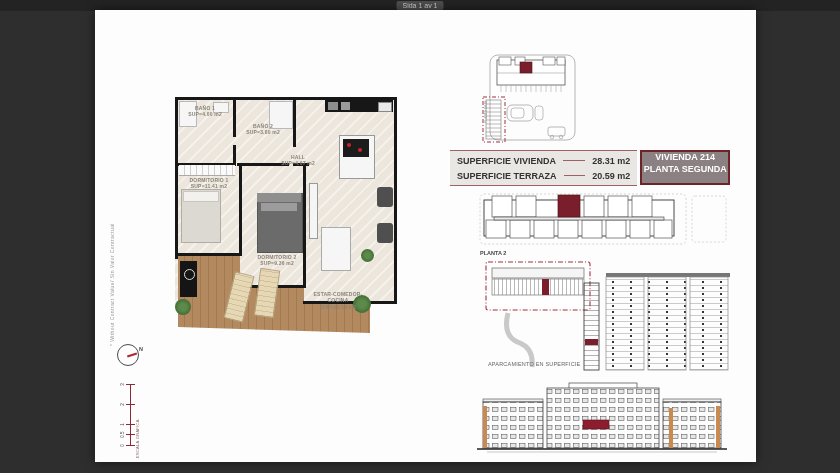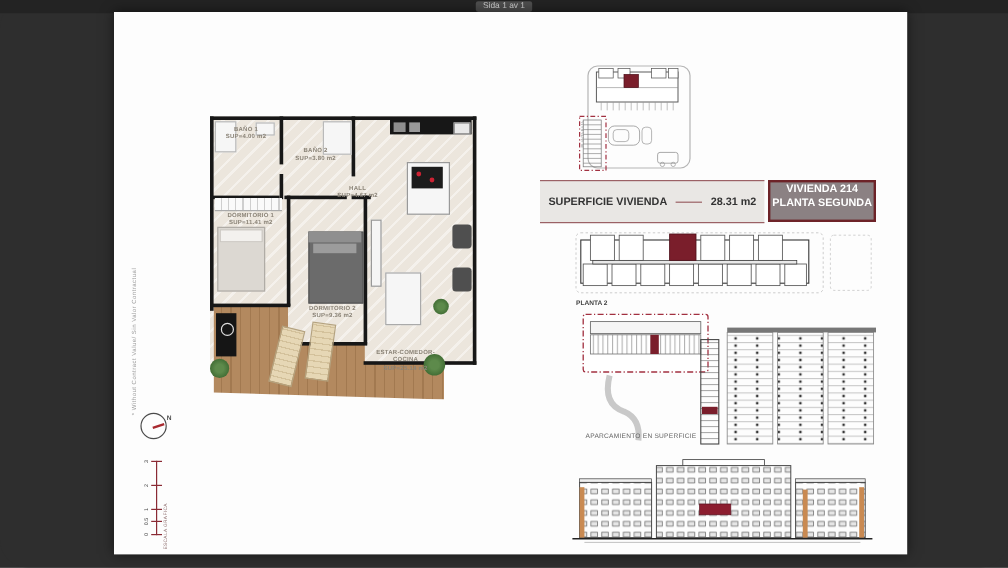--- a/index.html
+++ b/index.html
@@ -162,20 +162,25 @@
         <div>SUP=25.14 m2</div>
       </div>
     </div>
 
     <div id="summary">
       <div id="sumleft">
         <div class="srow">
           <span>SUPERFICIE VIVIENDA</span>
           <span class="leader"></span>
           <span class="sval">28.31 m2</span>
+        </div>
+        <div class="srow">
+          <span>SUPERFICIE TERRAZA</span>
+          <span class="leader"></span>
+          <span class="sval">20.59 m2</span>
         </div>
       </div>
       <div id="unitbox">
         <div>VIVIENDA 214</div>
         <div>PLANTA SEGUNDA</div>
       </div>
     </div>
 
     <svg class="drw" style="left:378px;top:33px" width="120" height="105" viewBox="0 0 120 105">
       <rect x="17" y="12" width="85" height="85" rx="8" fill="none" stroke="#b5b5b5" stroke-width="1"></rect>

